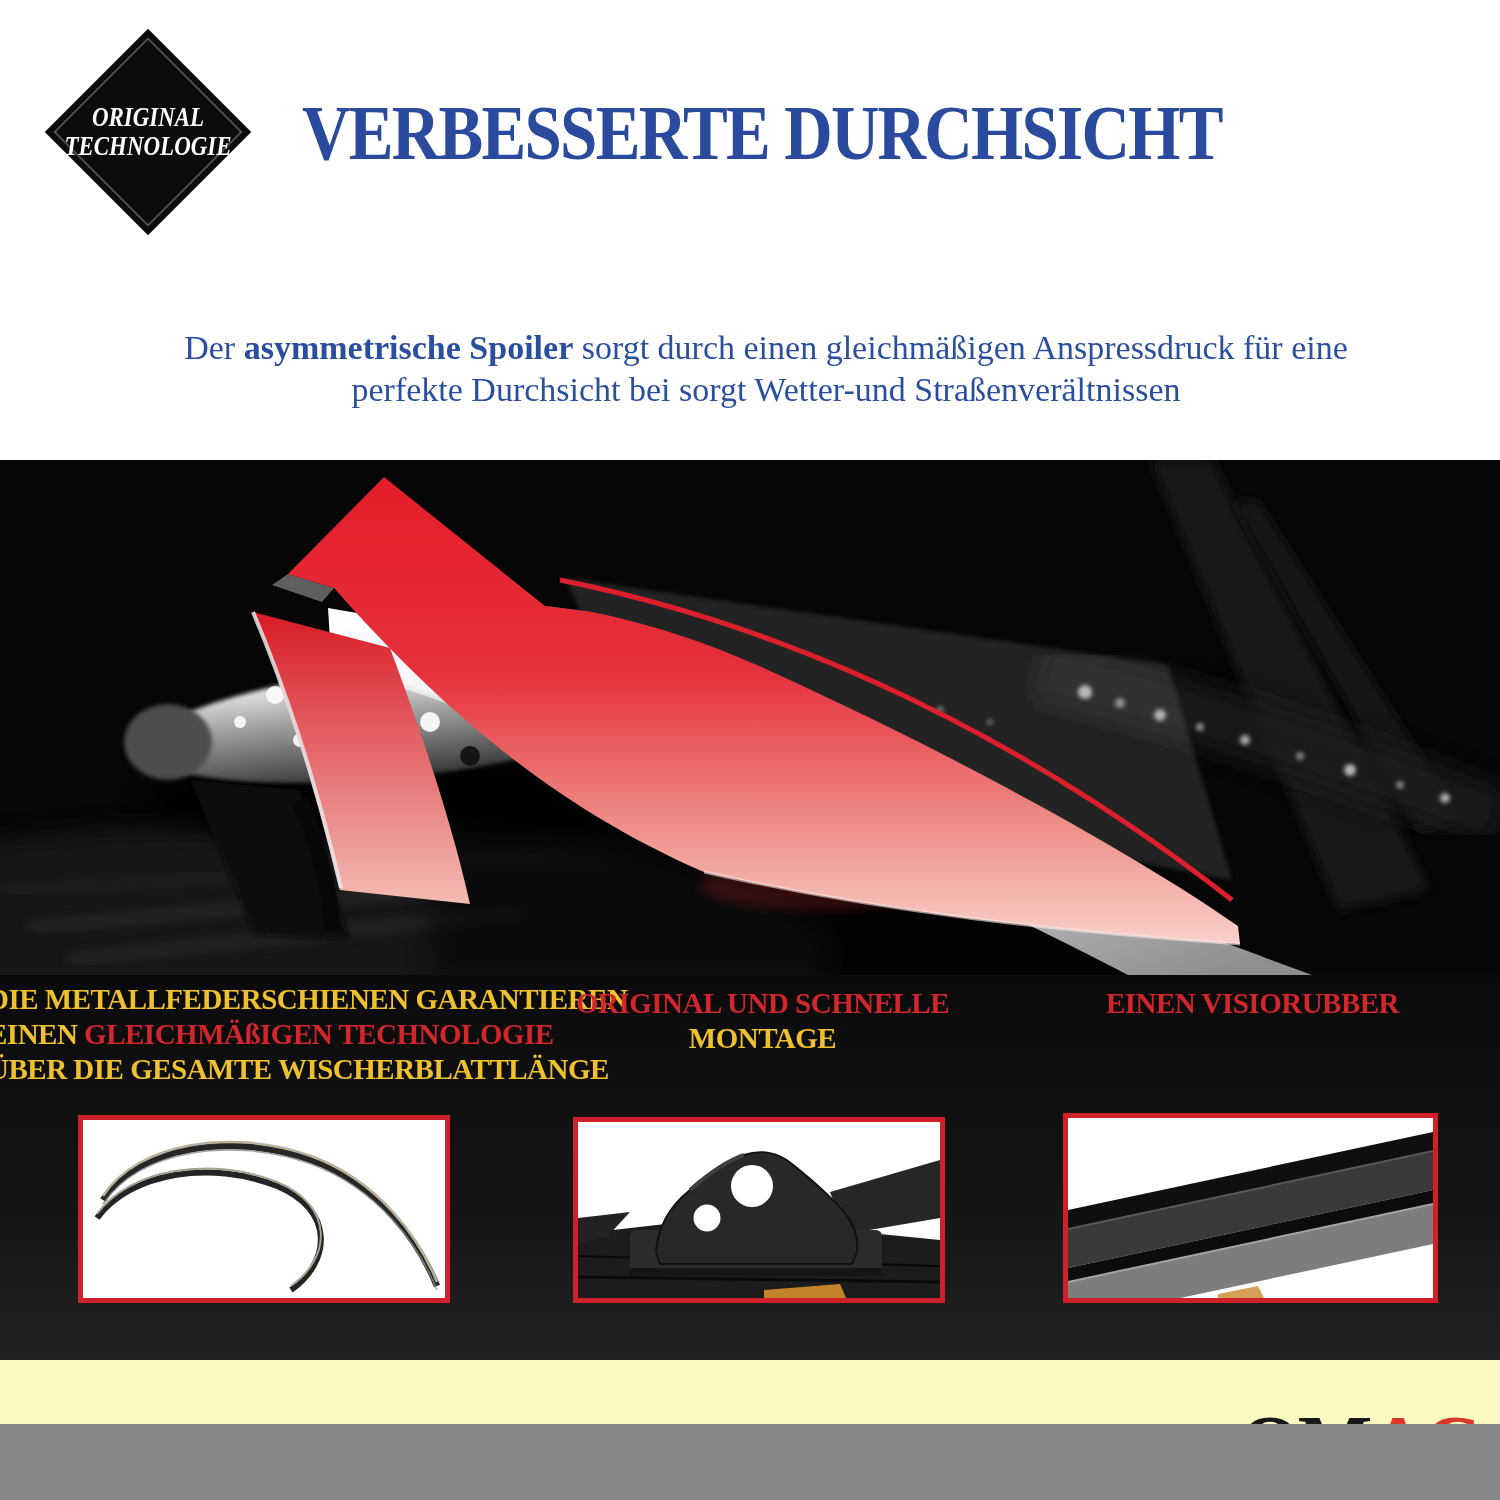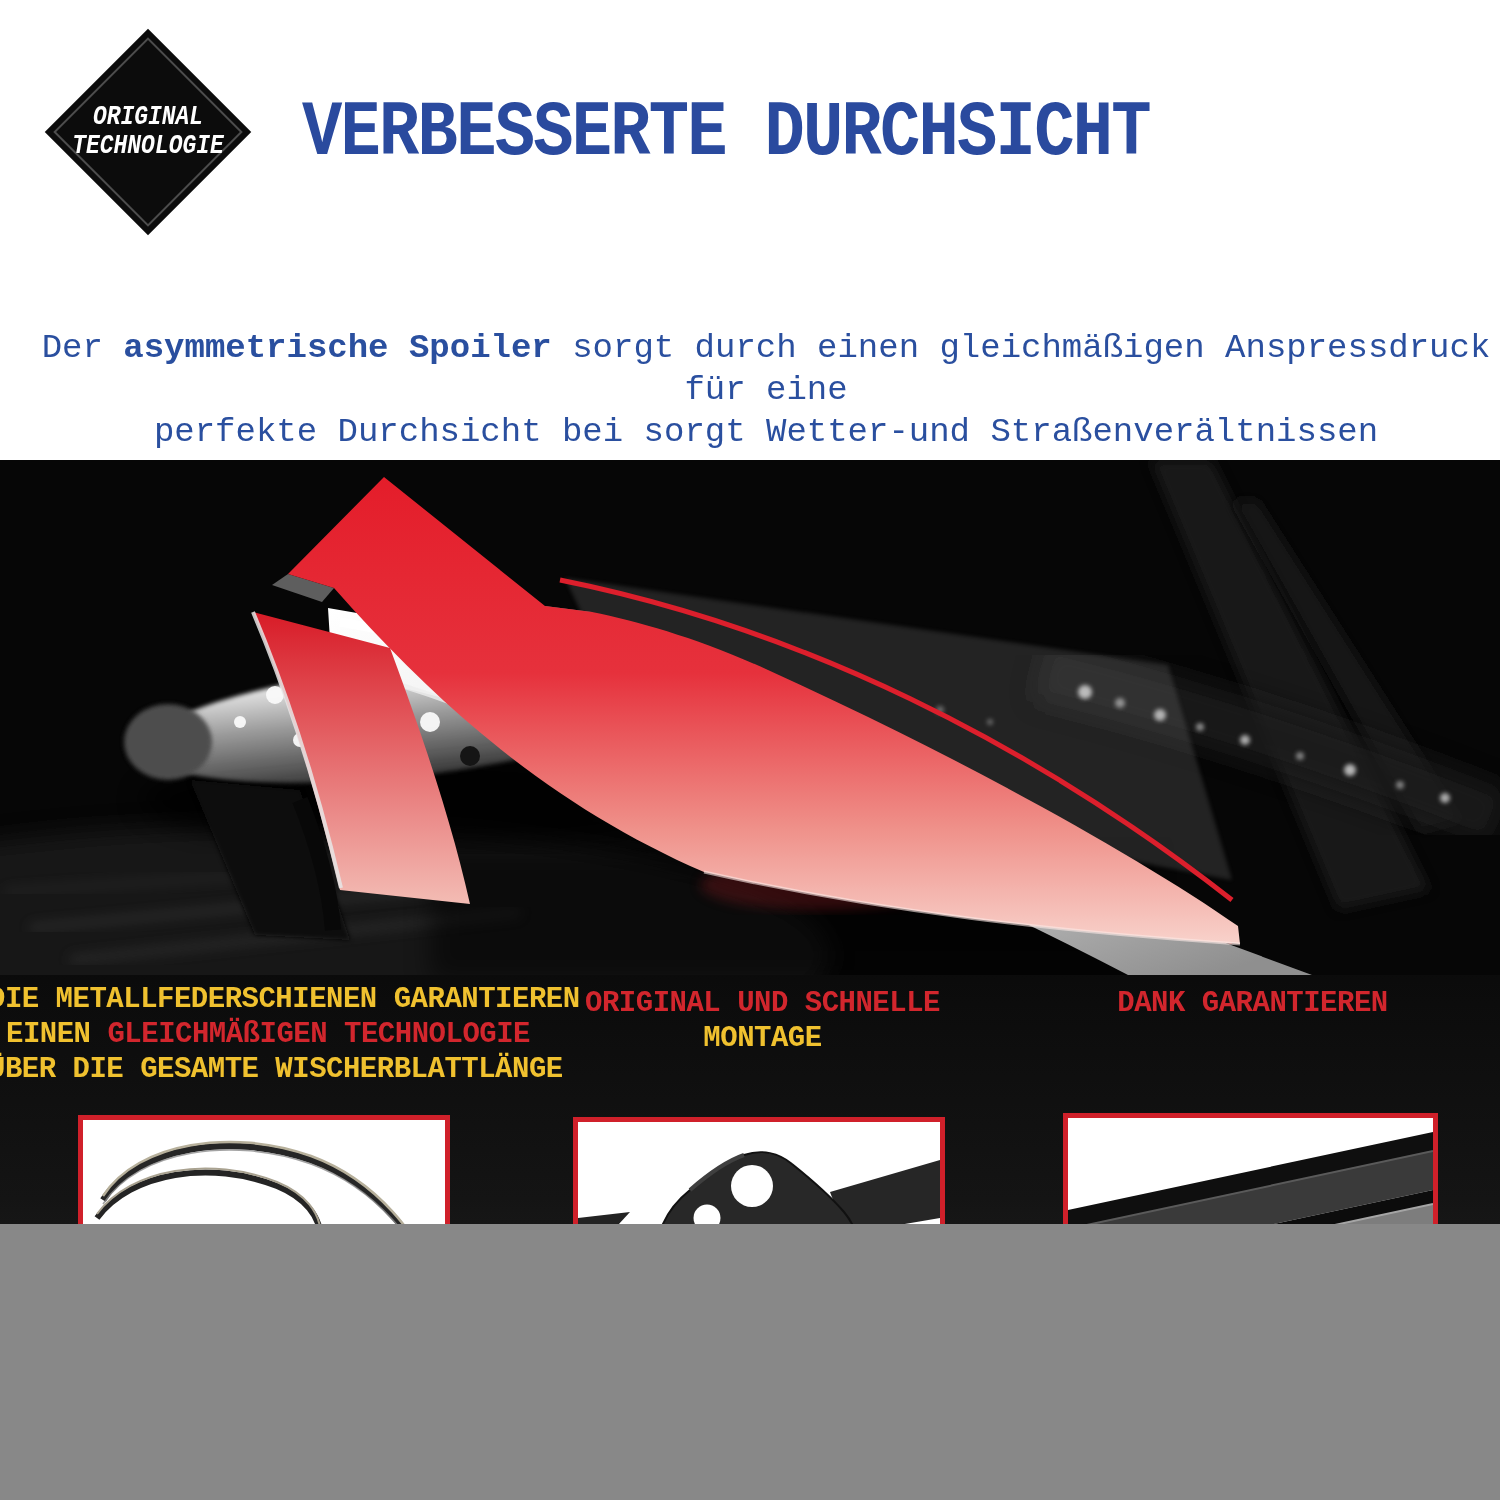--- a/index.html
+++ b/index.html
@@ -1,17 +1,17 @@
 <!DOCTYPE html>
 <html><head>
 <meta charset="utf-8">
 <style>
   html,body{margin:0;padding:0;background:#888;}
-  .canvas{position:relative;width:1500px;height:1224px;background:#ffffff;overflow:hidden;
-          font-family:Liberation Mono, monospace;}
+  .canvas{position:relative;width:1500px;height:1424px;background:#ffffff;overflow:hidden;
+          font-family:Liberation Serif, serif;}
 
   
   .badge{position:absolute;left:45px;top:28px;width:206px;height:208px;}
   .diamond{position:absolute;left:50%;top:50%;width:146px;height:146px;
            transform:translate(-50%,-50%) rotate(45deg);background:#0c0c0c;}
   .diamond-inner{position:absolute;inset:6px;border:2px solid #4d4d4d;}
   .badge-text{position:absolute;inset:0;display:flex;flex-direction:column;align-items:center;
               justify-content:center;color:#ffffff;font-weight:bold;font-style:italic;
               font-size:27px;line-height:29px;transform:scaleX(.85);white-space:nowrap;}
   .page-title{position:absolute;left:302px;top:94px;margin:0;color:#2a4a9e;font-weight:bold;
@@ -197,21 +197,21 @@
     <div class="feature f1">
       <div><span class="yel">DIE METALLFEDERSCHIENEN GARANTIEREN</span></div>
       <div><span class="yel">EINEN</span>&nbsp;<span class="red">GLEICHMÄßIGEN TECHNOLOGIE</span></div>
       <div><span class="yel">ÜBER DIE GESAMTE WISCHERBLATTLÄNGE</span></div>
     </div>
     <div class="feature f2">
       <div><span class="red">ORIGINAL UND SCHNELLE</span></div>
       <div><span class="yel">MONTAGE</span></div>
     </div>
     <div class="feature f3">
-      <div><span class="red">DANK GARANTIEREN</span></div>
+      <div><span class="red">EINEN VISIORUBBER</span></div>
     </div>
 
     <div class="imgbox b1">
       <svg viewBox="0 0 362 178">
         <rect width="362" height="178" fill="#ffffff"></rect>
         <path d="M 20 80 C 55 26 150 12 228 40 C 296 65 336 122 354 166" stroke="#262626" stroke-width="6.5" fill="none"></path>
         <path d="M 20 76 C 55 22 150 8 228 36 C 296 61 336 118 354 162" stroke="#b7b09b" stroke-width="2.5" fill="none"></path>
         <path d="M 20 84 C 55 30 150 16 228 44 C 296 69 336 126 354 170" stroke="#8c8c8c" stroke-width="1.5" fill="none" opacity=".8"></path>
         <path d="M 14 98 C 48 52 128 40 194 66 C 252 90 248 142 208 170" stroke="#242424" stroke-width="6" fill="none"></path>
         <path d="M 14 94 C 48 48 128 36 194 62 C 252 86 248 138 208 166" stroke="#a9a290" stroke-width="2" fill="none"></path>

